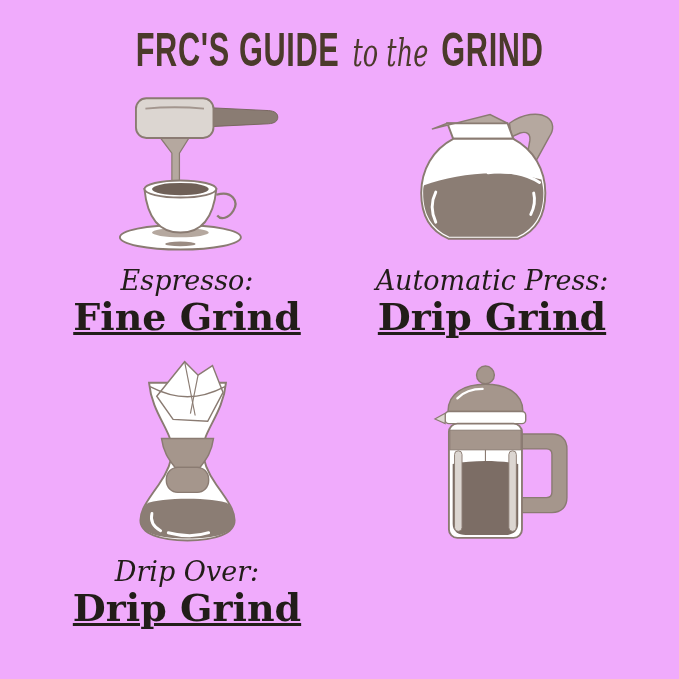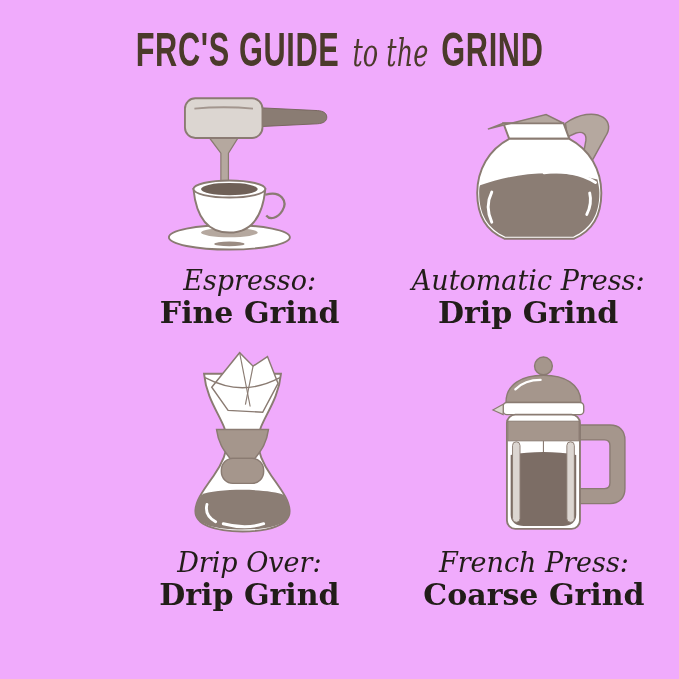--- a/index.html
+++ b/index.html
@@ -6,27 +6,27 @@
   .page{position:relative;width:679px;height:679px;background:#f0abfc;overflow:hidden;
         font-family:"DejaVu Serif",serif;color:#221d19;}
   .title-wrap{text-align:center;margin-top:24px;height:52px;white-space:nowrap;}
   .title-inner{display:inline-block;transform:scaleX(0.64);transform-origin:center;
                font-family:"Liberation Sans",sans-serif;font-weight:700;font-size:48px;
                color:#4b3a2b;letter-spacing:1px;line-height:52px;}
   .title-script{font-family:"DejaVu Serif",serif;font-style:italic;font-weight:400;
                 font-size:40px;letter-spacing:0;padding:0 6px;}
   .grid{width:610px;margin:6px auto 0 auto;display:grid;
         grid-template-columns:1fr 1fr;row-gap:14px;}
-  .card{display:flex;flex-direction:column;align-items:flex-end;}
+  .card{display:flex;flex-direction:column;align-items:center;}
   .icon-box{display:flex;align-items:flex-end;justify-content:center;}
   .icon-box.r1{height:178px;}
   .icon-box.r2{height:198px;}
   .labels{text-align:center;margin-top:6px;line-height:1.12;}
   .method{font-style:italic;font-size:27px;}
-  .grind{font-weight:700;font-size:30px;}
+  .grind{font-weight:700;font-size:38px;text-decoration:underline;}
   svg .outline{stroke:#8a7b72;}
 </style>
 </head>
 <body>
 
 <div class="page">
 
   <div class="title-wrap">
     <div class="title-inner">
       <span>FRC'S GUIDE</span>
@@ -139,20 +139,16 @@
           <g>
             <rect x="54" y="69" width="78" height="122" rx="9" fill="#ffffff" class="outline" stroke-width="2"></rect>
             <rect x="55" y="76" width="76" height="21" fill="#a5968c" class="outline" stroke-width="1"></rect>
             <line x1="93" y1="97" x2="93" y2="112" class="outline" stroke-width="1.2"></line>
             <path d="M58,112 C80,108 106,108 128,112 L128,176 C128,184 122,188 114,188 L72,188 C64,188 58,184 58,176 Z" fill="#7c6d65"></path>
             <rect x="60" y="98" width="8" height="86" rx="4" fill="#dcd6d1" class="outline" stroke-width="1"></rect>
             <rect x="118" y="98" width="8" height="86" rx="4" fill="#dcd6d1" class="outline" stroke-width="1"></rect>
           </g>
         </svg>
       </div>
-      <div class="labels">
-        <div class="method">French Press:</div>
-        <div class="grind">Coarse Grind</div>
-      </div>
     </div>
 
   </div>
 </div>
 
 </body></html>

